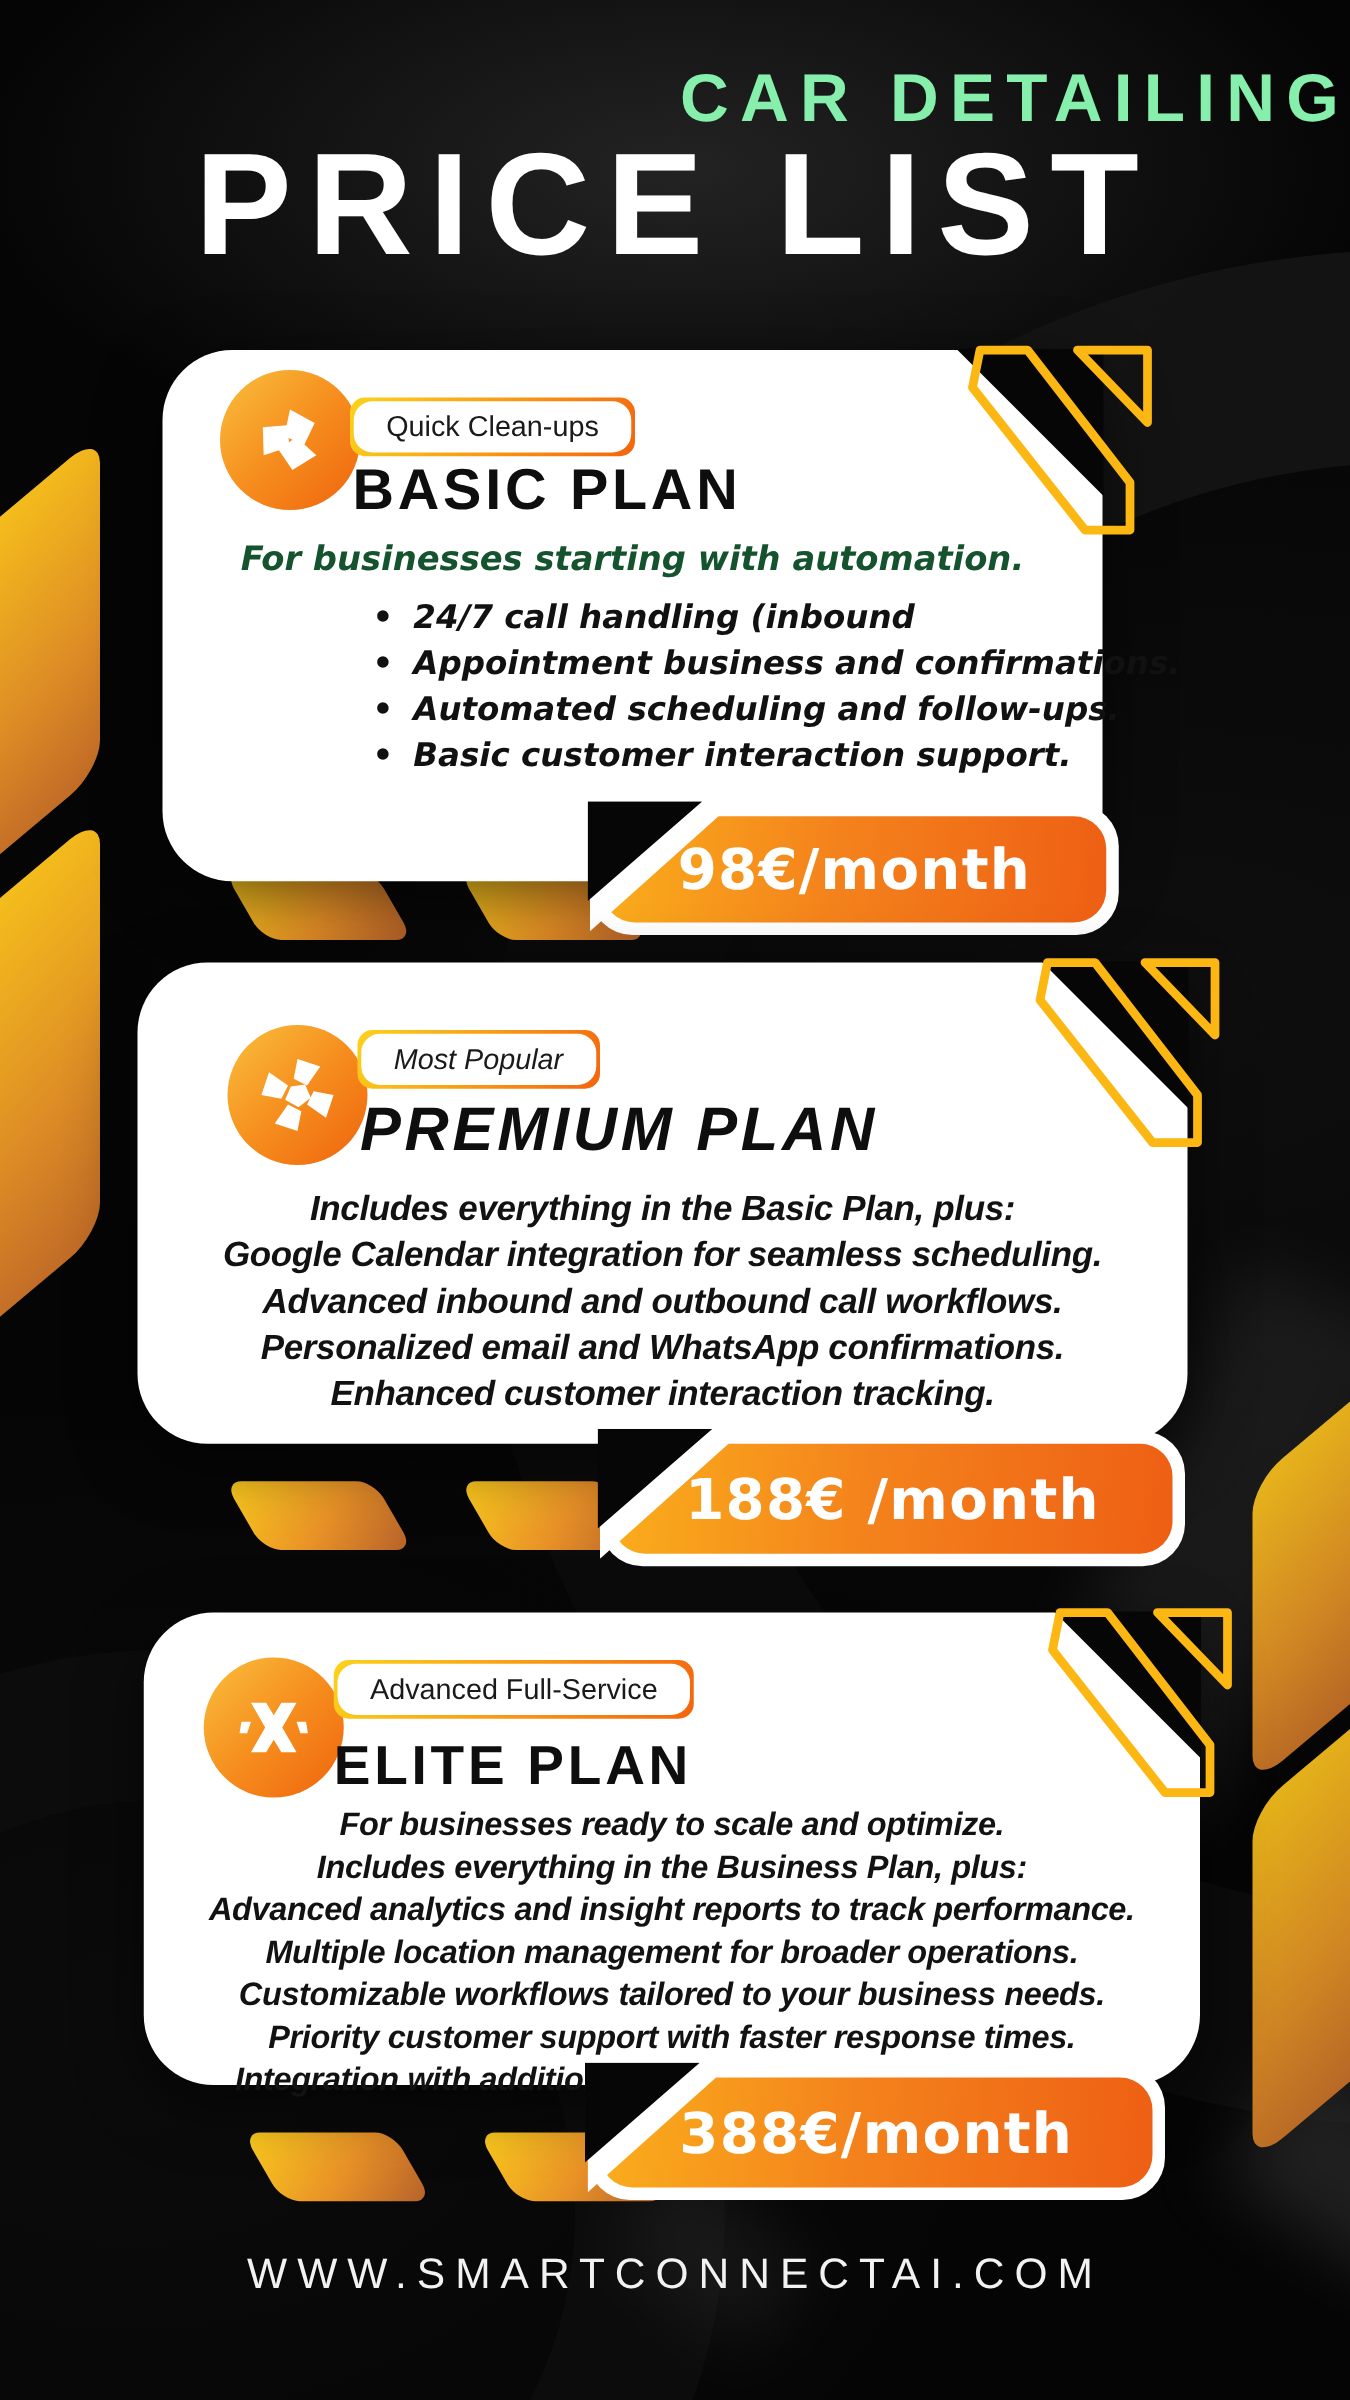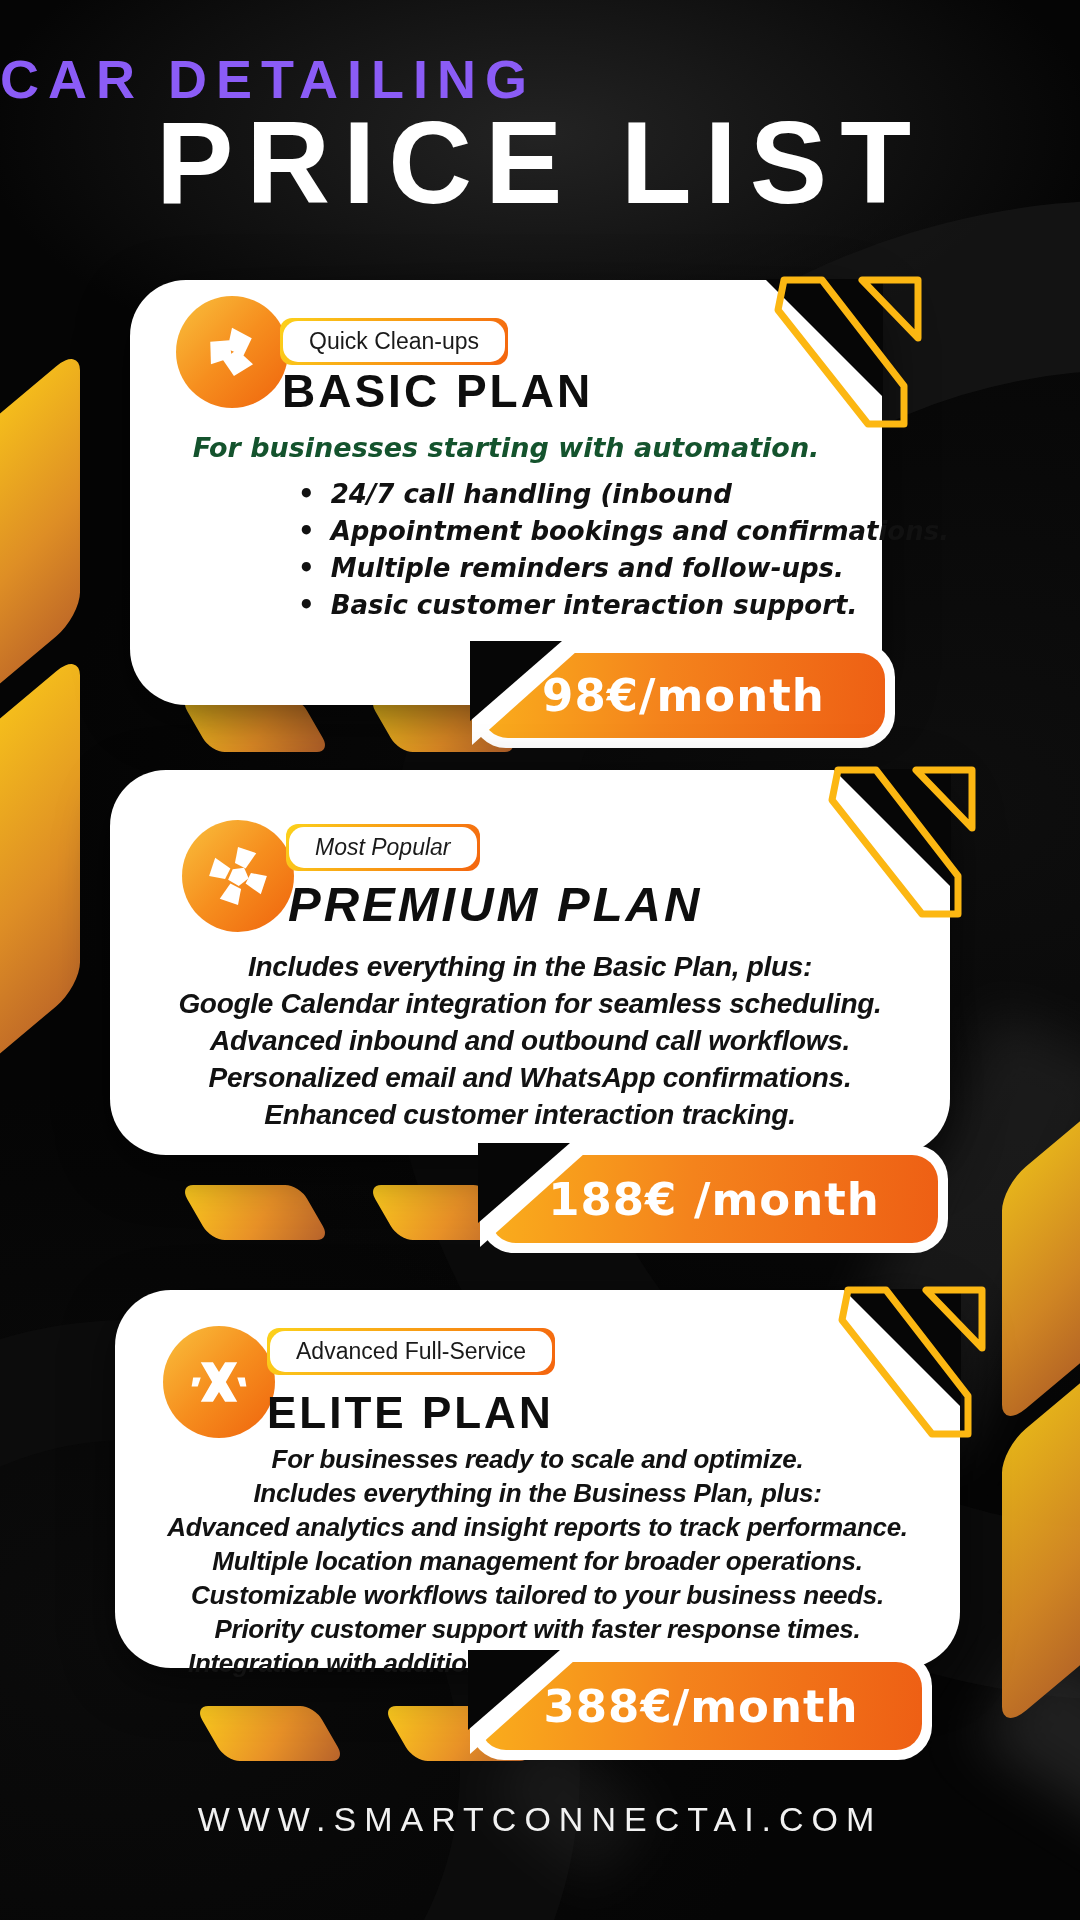--- a/index.html
+++ b/index.html
@@ -19,22 +19,22 @@
   .bg-ring { position:absolute; left:380px; top:200px; width:1500px; height:1500px;
     border-radius:50%; border:170px solid #0c0c0c; border-top-color:#151515; opacity:.9; }
   .bg-ring2 { position:absolute; left:-320px; top:1320px; width:900px; height:900px;
     border-radius:50%; border:120px solid #0e0e0e; opacity:.8; }
   .bg-streak { position:absolute; background:#3a3a3a; opacity:.35; filter:blur(26px); }
   .bg-streak.s1 { left:900px; top:1020px; width:150px; height:430px; transform:rotate(24deg); }
   .bg-streak.s2 { left:990px; top:1700px; width:260px; height:120px; transform:rotate(32deg); opacity:.5; }
   .bg-streak.s3 { left:500px; top:1760px; width:140px; height:90px; transform:rotate(40deg); opacity:.28; }
 
   
-  .hdr-sub { position:absolute; top:48px; left:0; right:0; text-align:left;
-    font-size:54px; font-weight:700; letter-spacing:9px; color:#8b5cf6; }
+  .hdr-sub { position:absolute; top:48px; left:0; right:0; text-align:right;
+    font-size:54px; font-weight:700; letter-spacing:9px; color:#86efac; }
   .hdr-main { position:absolute; top:96px; left:0; right:0; text-align:center;
     font-size:116px; font-weight:700; letter-spacing:13px; color:#ffffff; }
 
   
   .side-bar { position:absolute; border-radius:24px;
     background:linear-gradient(165deg,#F6C01B 0%,#DE8E25 60%,#C06A27 100%); }
   .side-bar.l1 { left:-48px; top:400px; width:128px; height:270px; transform:skewY(-40deg); }
   .side-bar.l2 { left:-48px; top:705px; width:128px; height:335px; transform:skewY(-40deg); }
   .side-bar.r1 { right:-50px; top:1133px; width:128px; height:242px; transform:skewY(-40deg); opacity:.93; }
   .side-bar.r2 { right:-50px; top:1395px; width:128px; height:282px; transform:skewY(-40deg); opacity:.93; }
@@ -164,22 +164,22 @@
         </g>
       </svg>
     </div>
     <div class="badge">
       <span class="badge-inner">Quick Clean-ups</span>
     </div>
     <div class="plan-title">BASIC PLAN</div>
     <div class="intro-italic">For businesses starting with automation.</div>
     <ul class="bullet-list">
       <li>24/7 call handling (inbound</li>
-      <li>Appointment bookings and confirmations.</li>
-      <li>Multiple reminders and follow-ups.</li>
+      <li>Appointment business and confirmations.</li>
+      <li>Automated scheduling and follow-ups.</li>
       <li>Basic customer interaction support.</li>
     </ul>
   </div>
   <div class="price-tab tab1">
     <div class="price-banner">
       <span>98€/month</span>
     </div>
     <div class="tri tri-white"></div>
     <div class="tri tri-black"></div>
   </div>

